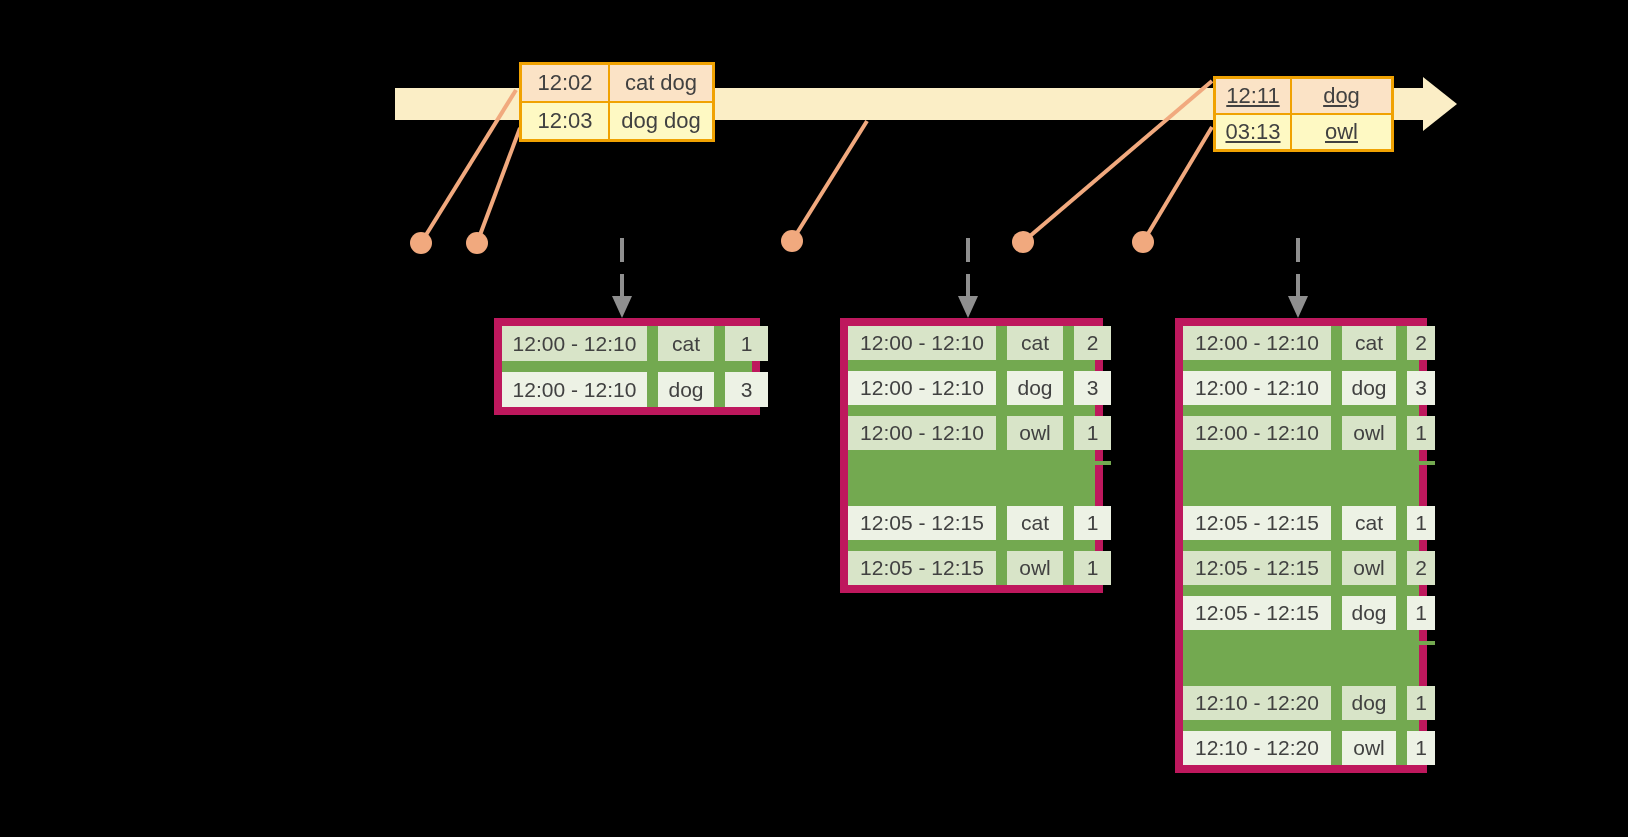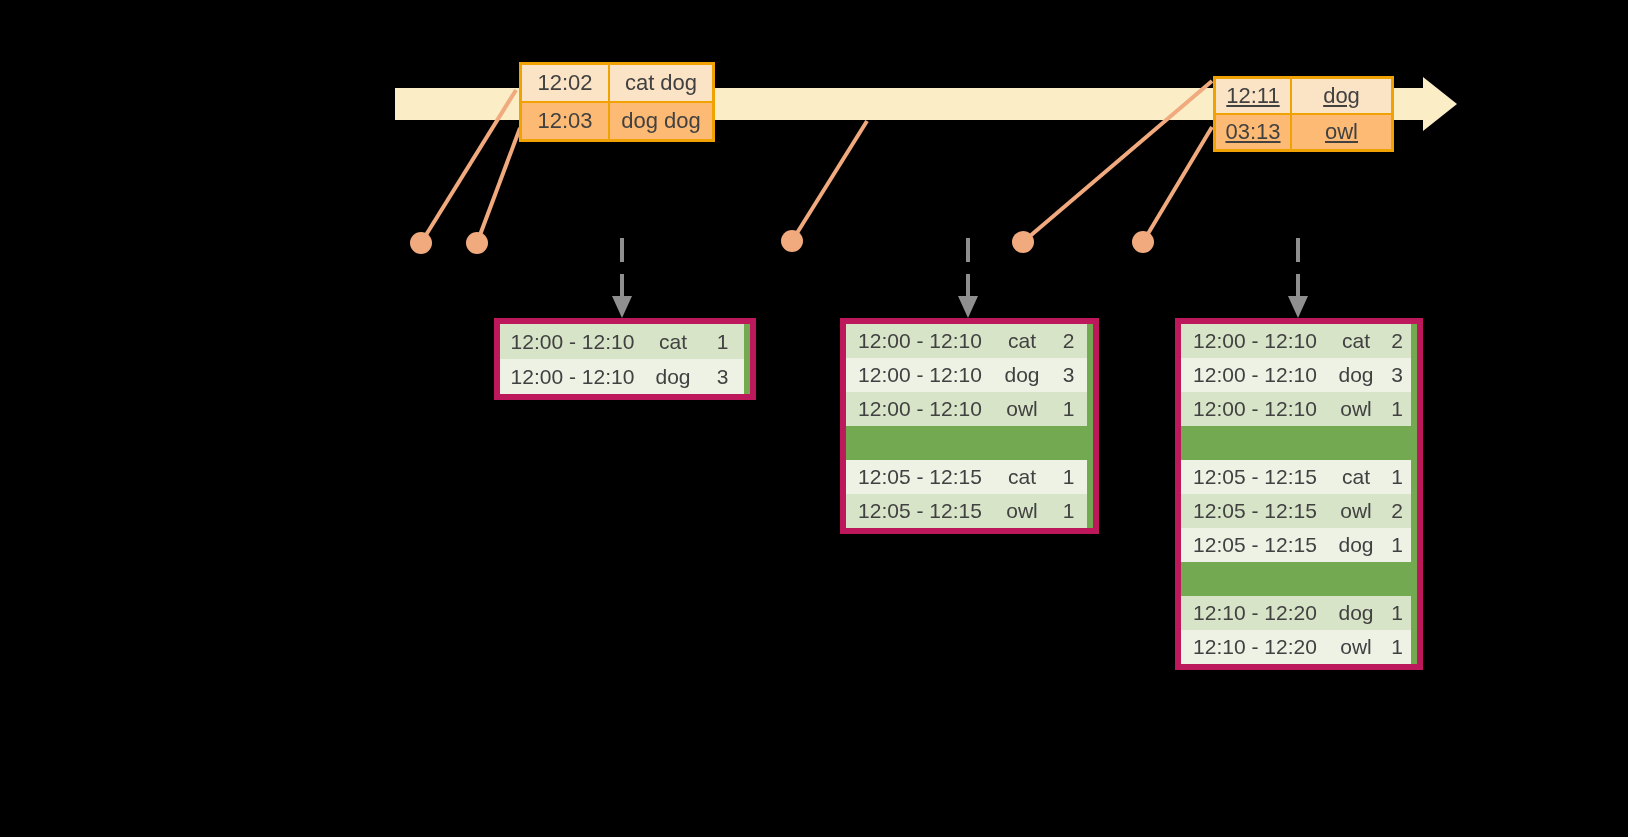--- a/index.html
+++ b/index.html
@@ -12,26 +12,26 @@
   
   .etable{
     position:absolute;display:grid;gap:2px;box-sizing:content-box;
     border:3px solid #f0a202;background:#f0a202;z-index:2;
   }
   .et1{left:519px;top:62px;width:190px;grid-template-columns:86px 1fr;grid-auto-rows:36px;}
   .et2{left:866px;top:84px;width:192px;grid-template-columns:85px 1fr;grid-auto-rows:33px;}
   .et3{left:1213px;top:76px;width:175px;grid-template-columns:74px 1fr;grid-auto-rows:34px;text-decoration:underline;}
   .ecell{display:flex;align-items:center;justify-content:center;font-size:22px;}
   .edark{background:#fbe3c6;}
-  .elight{background:#fdba74;}
+  .elight{background:#fef9c3;}
 
   
   .gtable{
-    position:absolute;display:grid;gap:0;box-sizing:content-box;
-    border:6px solid #be185d;background:#73a950;z-index:2;
+    position:absolute;display:grid;gap:11px;box-sizing:content-box;
+    border:8px solid #be185d;background:#73a950;z-index:2;
   }
   .gt1{left:494px;top:318px;width:250px;grid-template-columns:145px 56px 43px;grid-auto-rows:35px;}
   .gt2{left:840px;top:318px;width:247px;grid-template-columns:148px 56px 37px;grid-auto-rows:34px;}
   .gt3{left:1175px;top:318px;width:236px;grid-template-columns:148px 54px 28px;grid-auto-rows:34px;}
   .gcell{display:flex;align-items:center;justify-content:center;font-size:21px;}
   .gdark{background:#d8e4c8;}
   .glight{background:#edf2e5;}
   .gsep{grid-column:1 / -1;height:4px;background:#73a950;}
 </style>
 </head>

